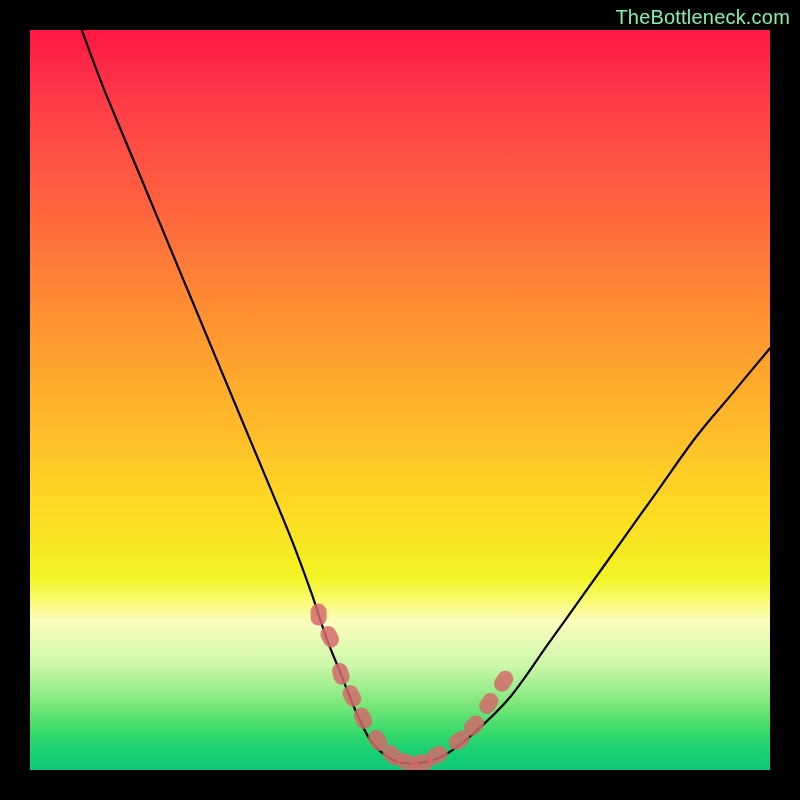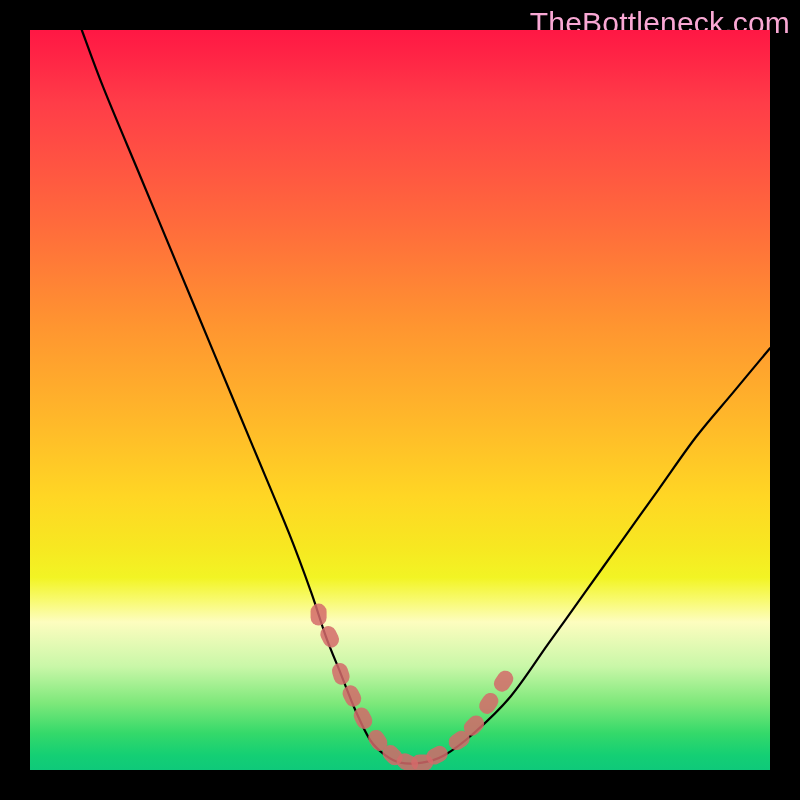--- a/index.html
+++ b/index.html
@@ -39,22 +39,22 @@
       #7de87a 91%,
       #35d96a 95%,
       #14cf74 98%,
       #0fc97a 100%
     );
   }
   .watermark {
     position: absolute;
     top: 6px;
     right: 10px;
-    color: #f9a8d4;
-    font-size: 30px;
+    color: #86efac;
+    font-size: 20px;
     letter-spacing: 0.2px;
     user-select: none;
   }
   svg.curve {
     position: absolute;
     left: 0;
     top: 0;
     width: 740px;
     height: 740px;
   }

